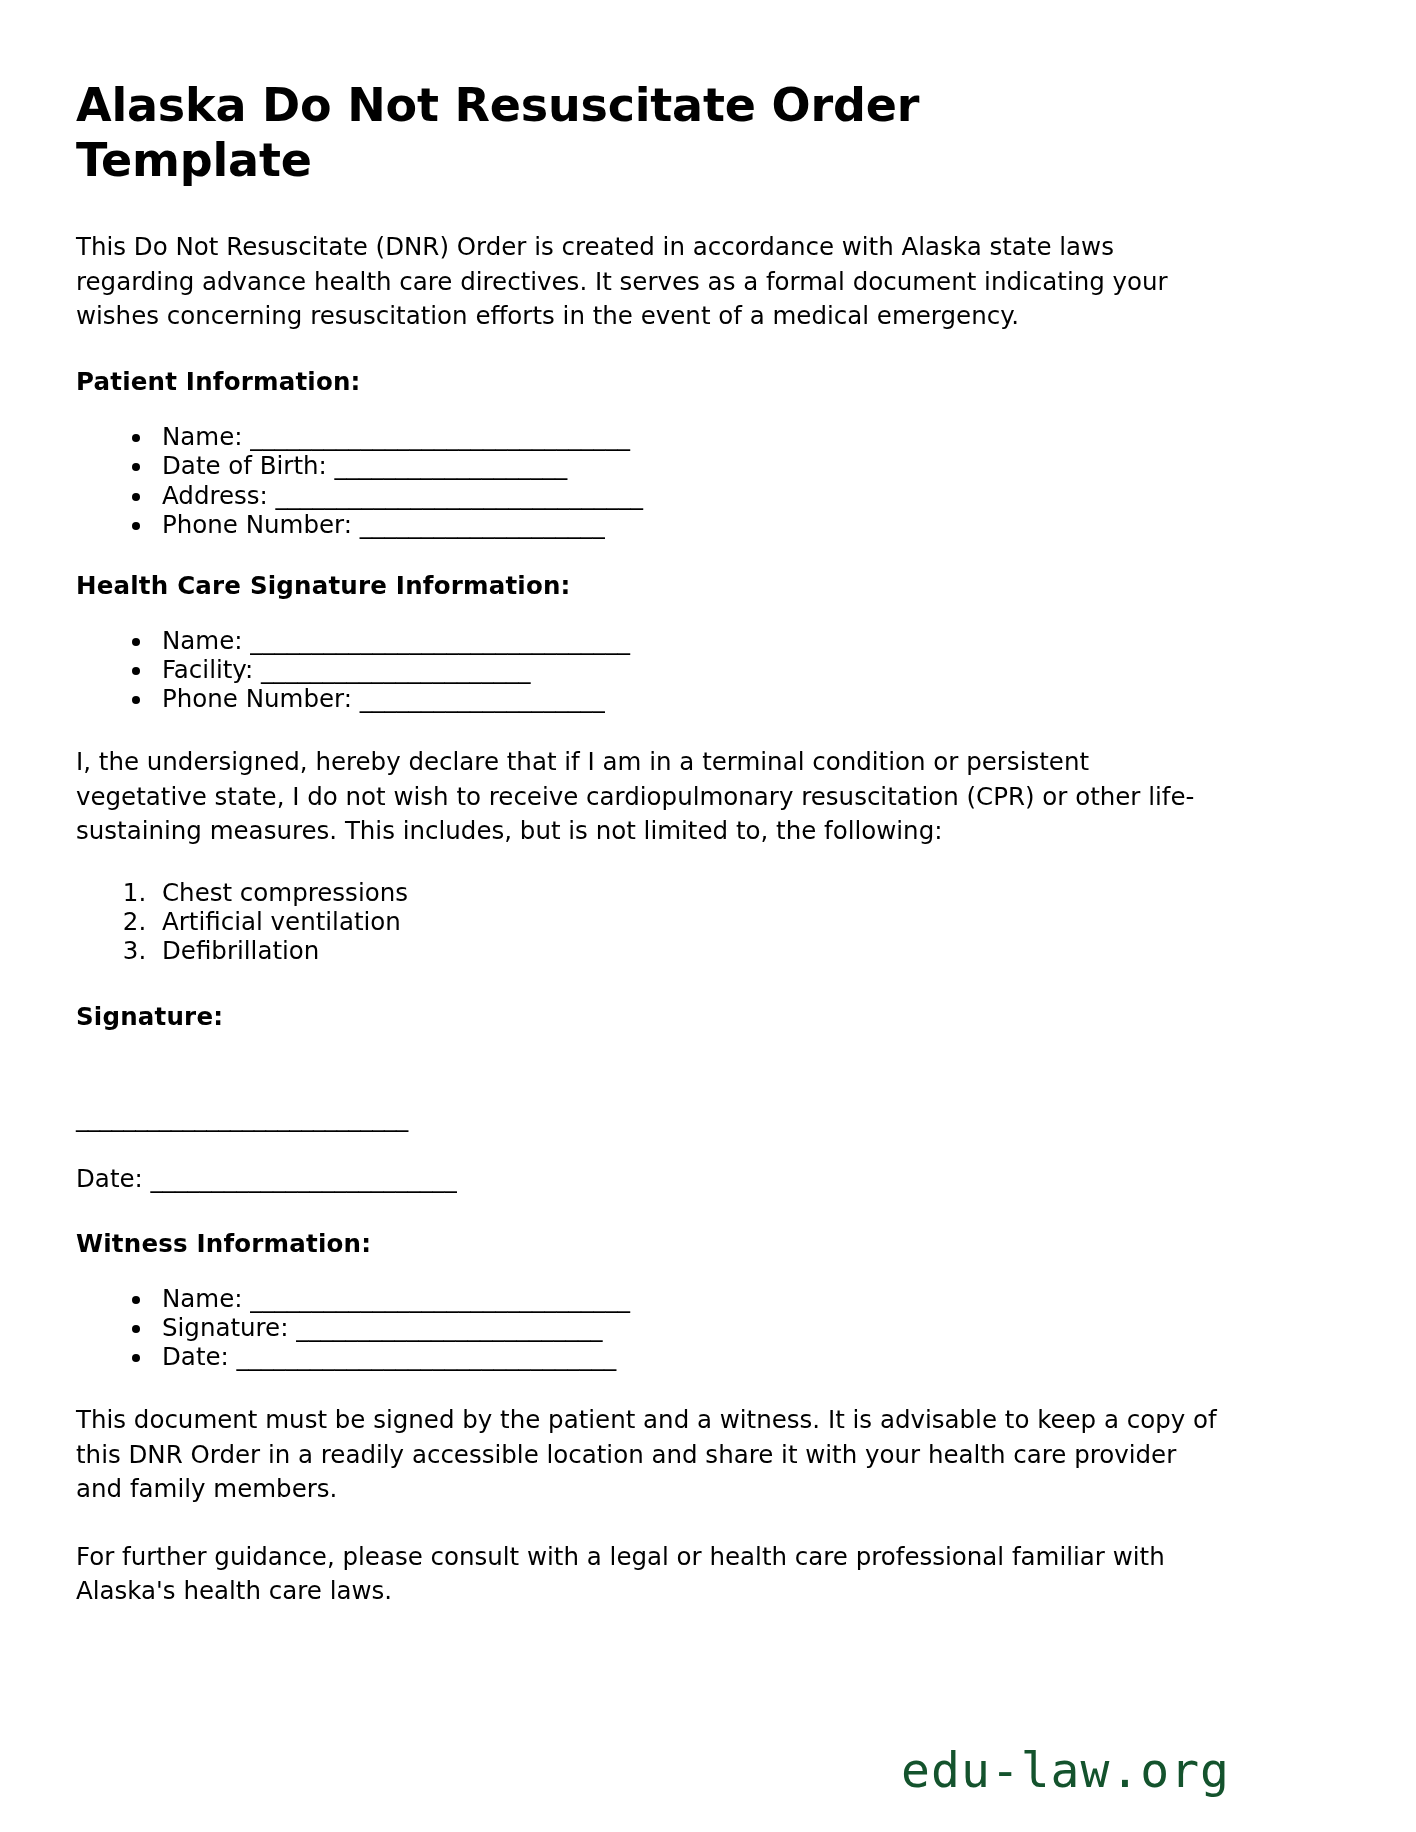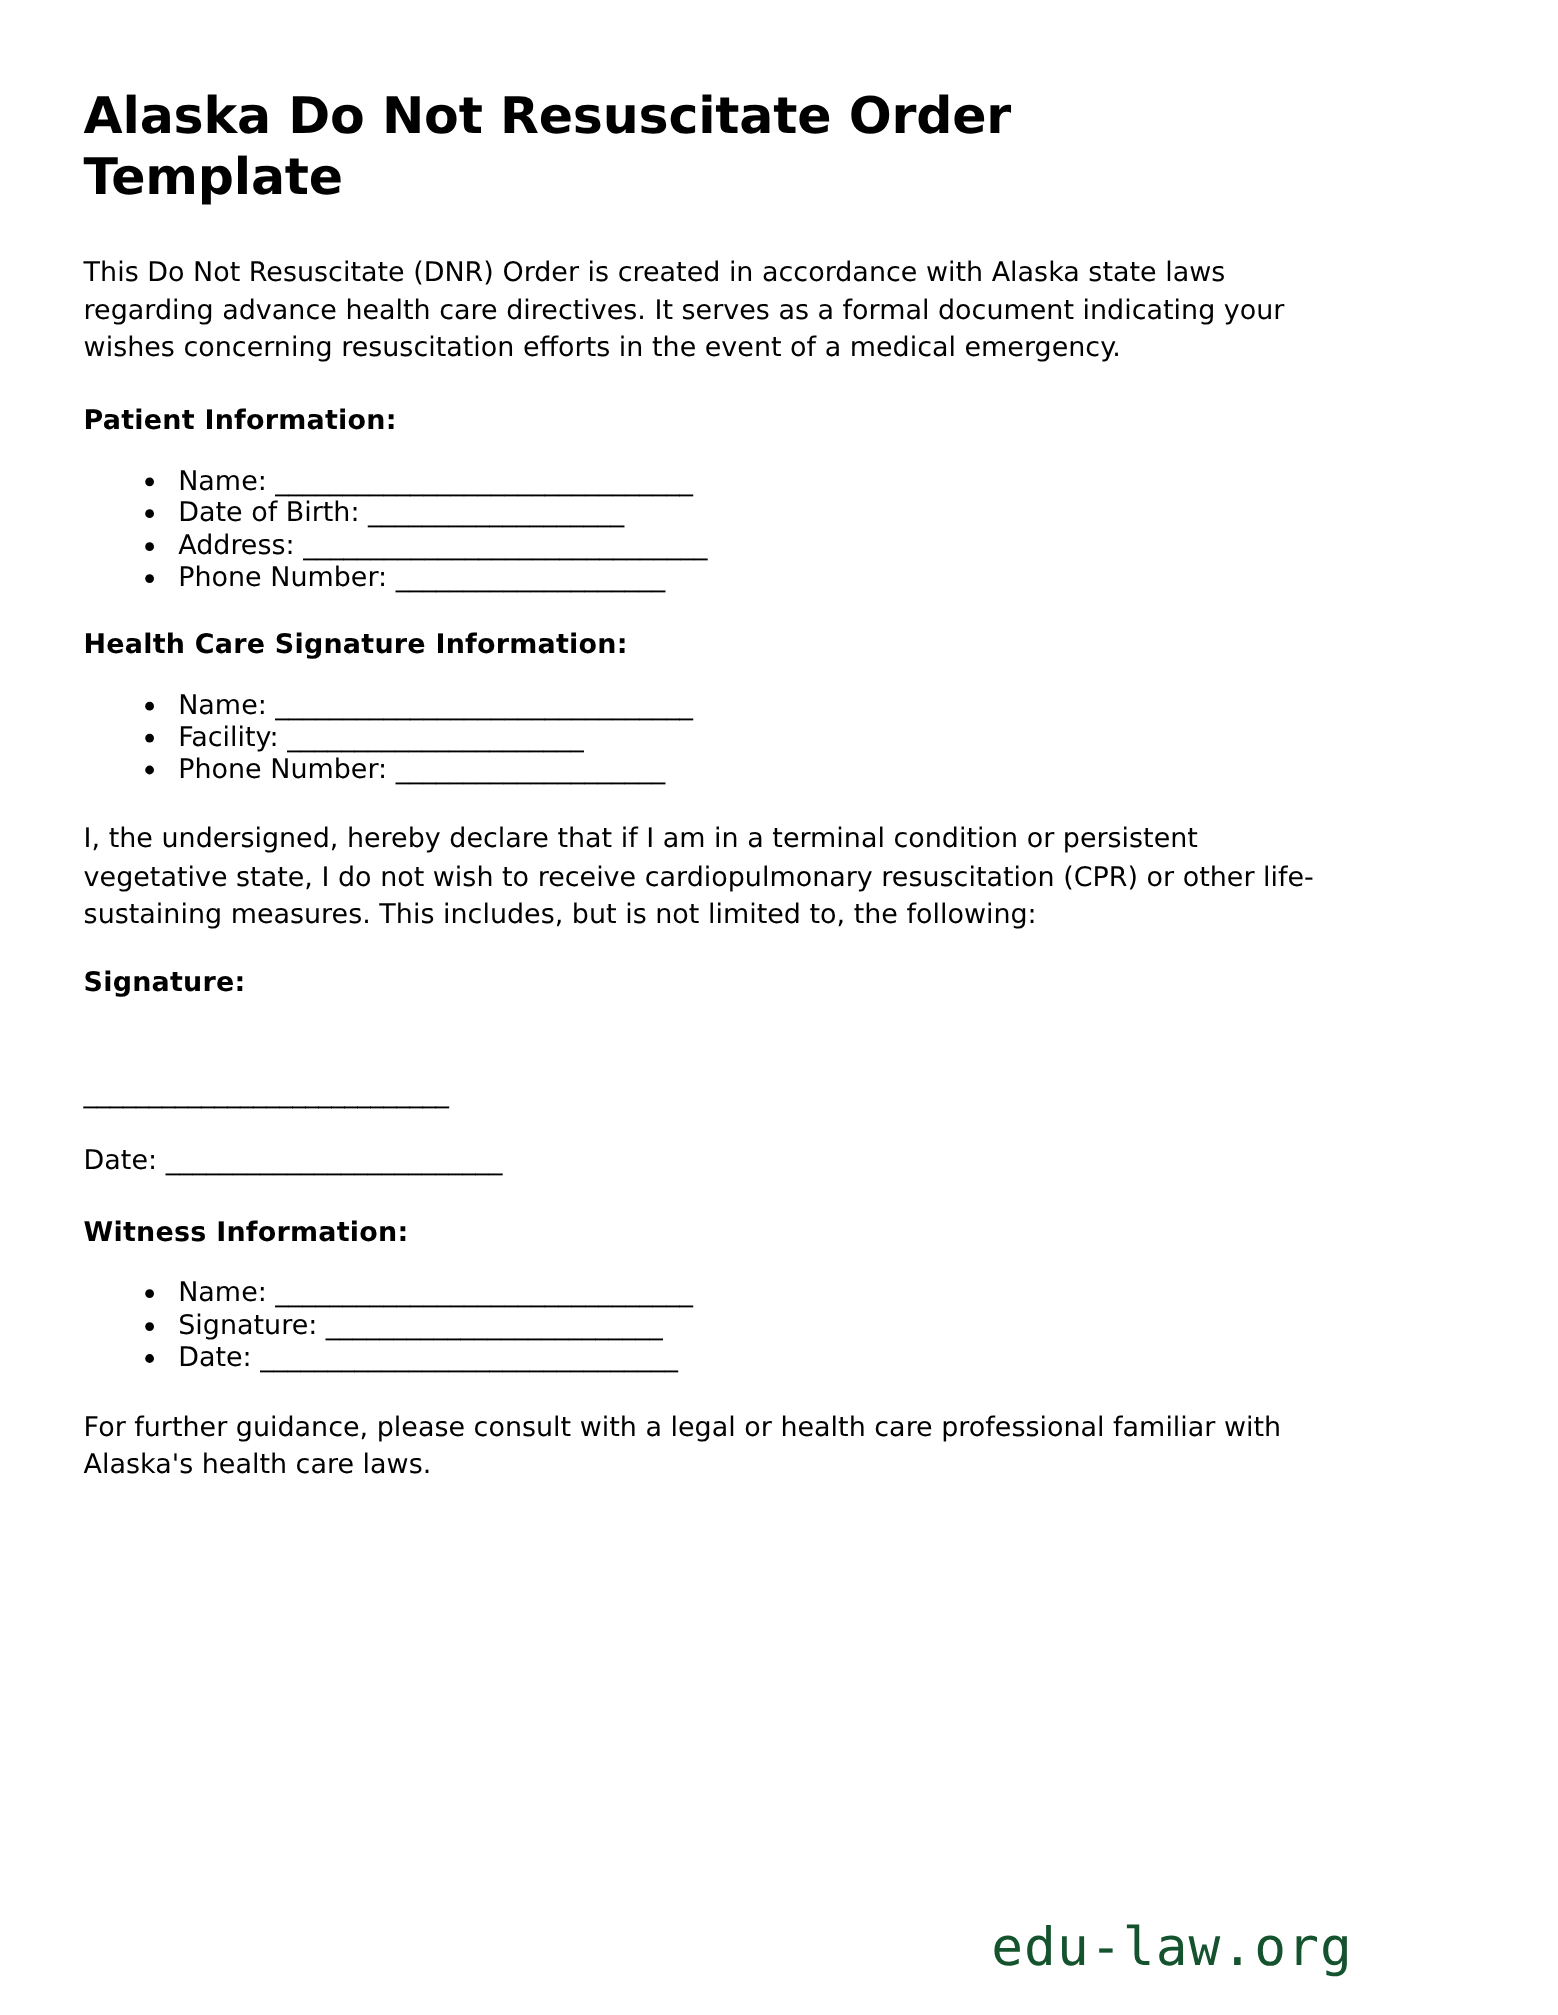--- a/index.html
+++ b/index.html
@@ -115,29 +115,35 @@
   </ul>
 
   <h2 class="section-heading">Health Care Signature Information:</h2>
   <ul class="fields">
     <li><span>Name:</span><span class="blank"> _______________________________</span></li>
     <li><span>Facility:</span><span class="blank"> ______________________</span></li>
     <li><span>Phone Number:</span><span class="blank"> ____________________</span></li>
   </ul>
 
   <p class="para tight">I, the undersigned, hereby declare that if I am in a terminal condition or persistent vegetative state, I do not wish to receive cardiopulmonary resuscitation (CPR) or other life-sustaining measures. This includes, but is not limited to, the following:</p>
+  <ol class="items">
+    <li>Chest compressions</li>
+    <li>Artificial ventilation</li>
+    <li>Defibrillation</li>
+  </ol>
 
   <h2 class="section-heading">Signature:</h2>
   <div class="gap-sig"></div>
   <div class="sig-line">____________________________</div>
   <div class="date-line"><span>Date:</span><span class="blank"> _________________________</span></div>
 
   <h2 class="section-heading">Witness Information:</h2>
   <ul class="fields">
     <li><span>Name:</span><span class="blank"> _______________________________</span></li>
     <li><span>Signature:</span><span class="blank"> _________________________</span></li>
     <li><span>Date:</span><span class="blank"> _______________________________</span></li>
   </ul>
 
+  <p class="para">This document must be signed by the patient and a witness. It is advisable to keep a copy of this DNR Order in a readily accessible location and share it with your health care provider and family members.</p>
   <p class="para">For further guidance, please consult with a legal or health care professional familiar with Alaska's health care laws.</p>
 
   <div class="watermark">edu-law.org</div>
 </div>
 
 </body></html>

